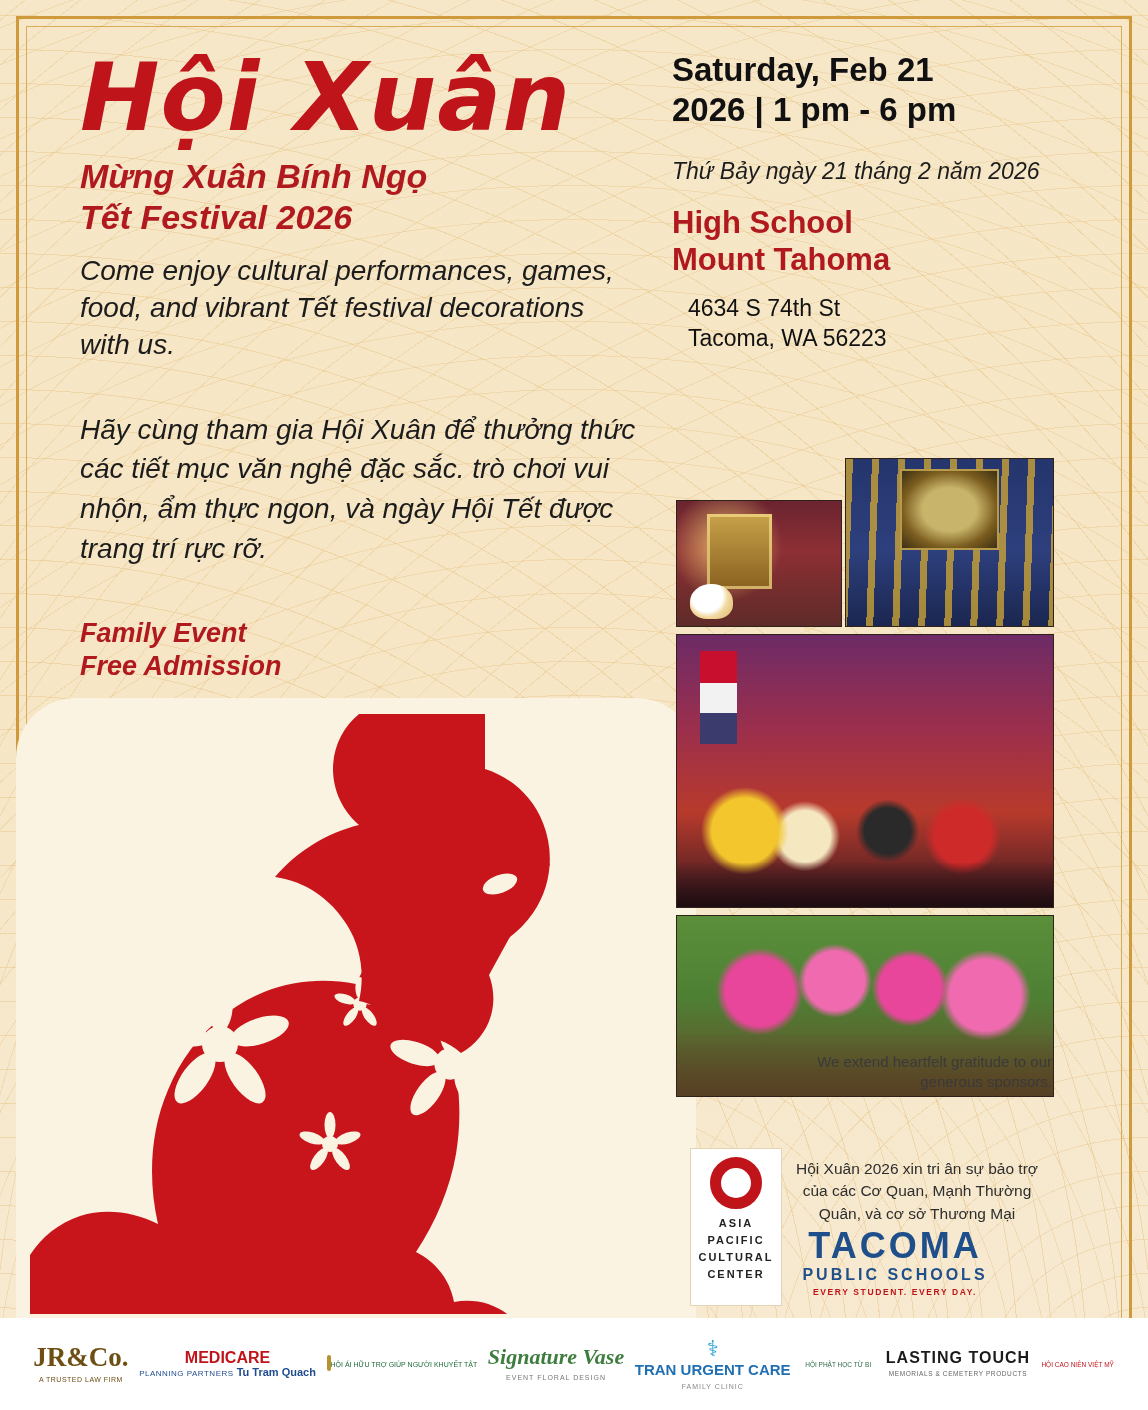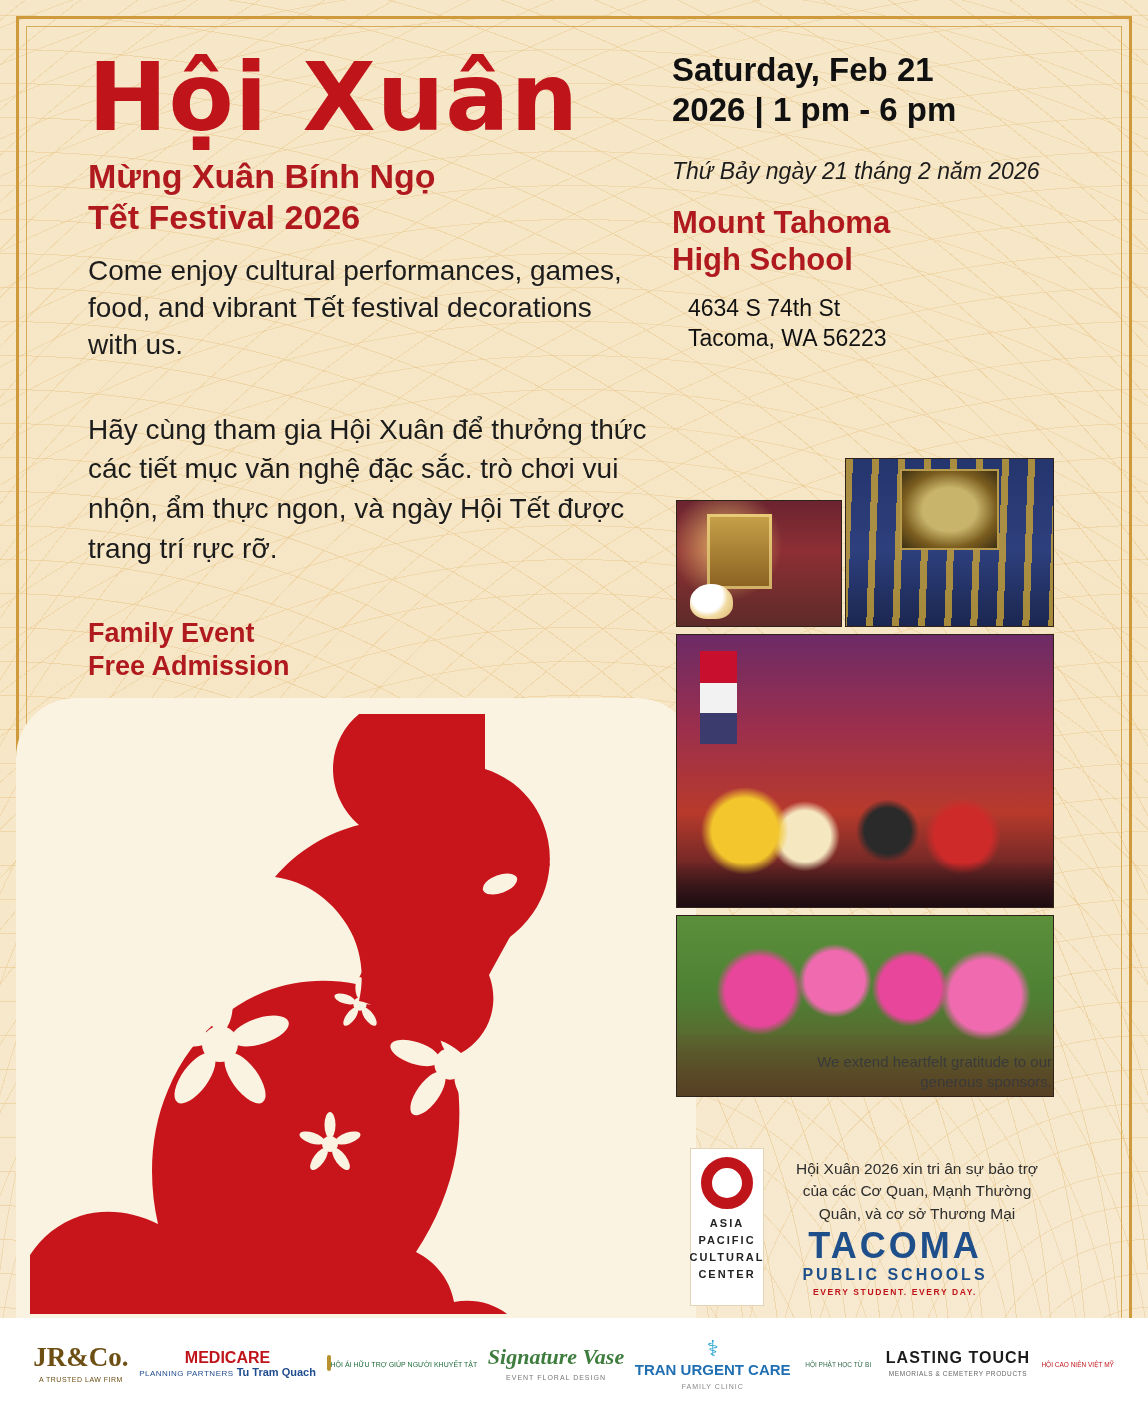--- a/index.html
+++ b/index.html
@@ -35,24 +35,25 @@
   .border-inner {
     position: absolute;
     left: 26px; top: 26px; right: 26px; bottom: 26px;
     border: 1px solid #d7ab57;
     pointer-events: none;
   }
 
   
   .left-col {
     position: absolute;
-    left: 88px;
+    left: 80px;
     top: 48px;
     width: 570px;
     z-index: 5;
+    font-style: italic;
   }
   .title {
     font-family: "DejaVu Sans", sans-serif;
     font-weight: bold;
     font-size: 95px;
     line-height: 1.05;
     color: #c0141b;
     letter-spacing: 1px;
     margin: 0 0 8px 0;
   }
@@ -247,21 +248,21 @@
     text-align: center;
     font-size: 15.5px;
     color: #2e2e2e;
     line-height: 1.45;
     z-index: 5;
   }
   .apcc {
     position: absolute;
     left: 690px;
     top: 1148px;
-    width: 74px;
+    width: 92px;
     height: 158px;
     background: #fff;
     border: 1px solid #e2d4b4;
     z-index: 5;
     display: flex;
     flex-direction: column;
     align-items: center;
     justify-content: flex-start;
     padding-top: 8px;
     box-sizing: border-box;
@@ -448,22 +449,22 @@
     </div>
   </div>
 
   <div class="right-col">
     <div class="date-line">
       <div>Saturday, Feb 21</div>
       <div>2026 | 1 pm - 6 pm</div>
     </div>
     <div class="date-vi">Thứ Bảy ngày 21 tháng 2 năm 2026</div>
     <div class="venue">
+      <div>High School</div>
       <div>Mount Tahoma</div>
-      <div>High School</div>
     </div>
     <div class="address">
       <div>4634 S 74th St</div>
       <div>Tacoma, WA 56223</div>
     </div>
   </div>
 
   <div class="photos">
     <div class="ph ph-1">
         <div class="p1"></div>

